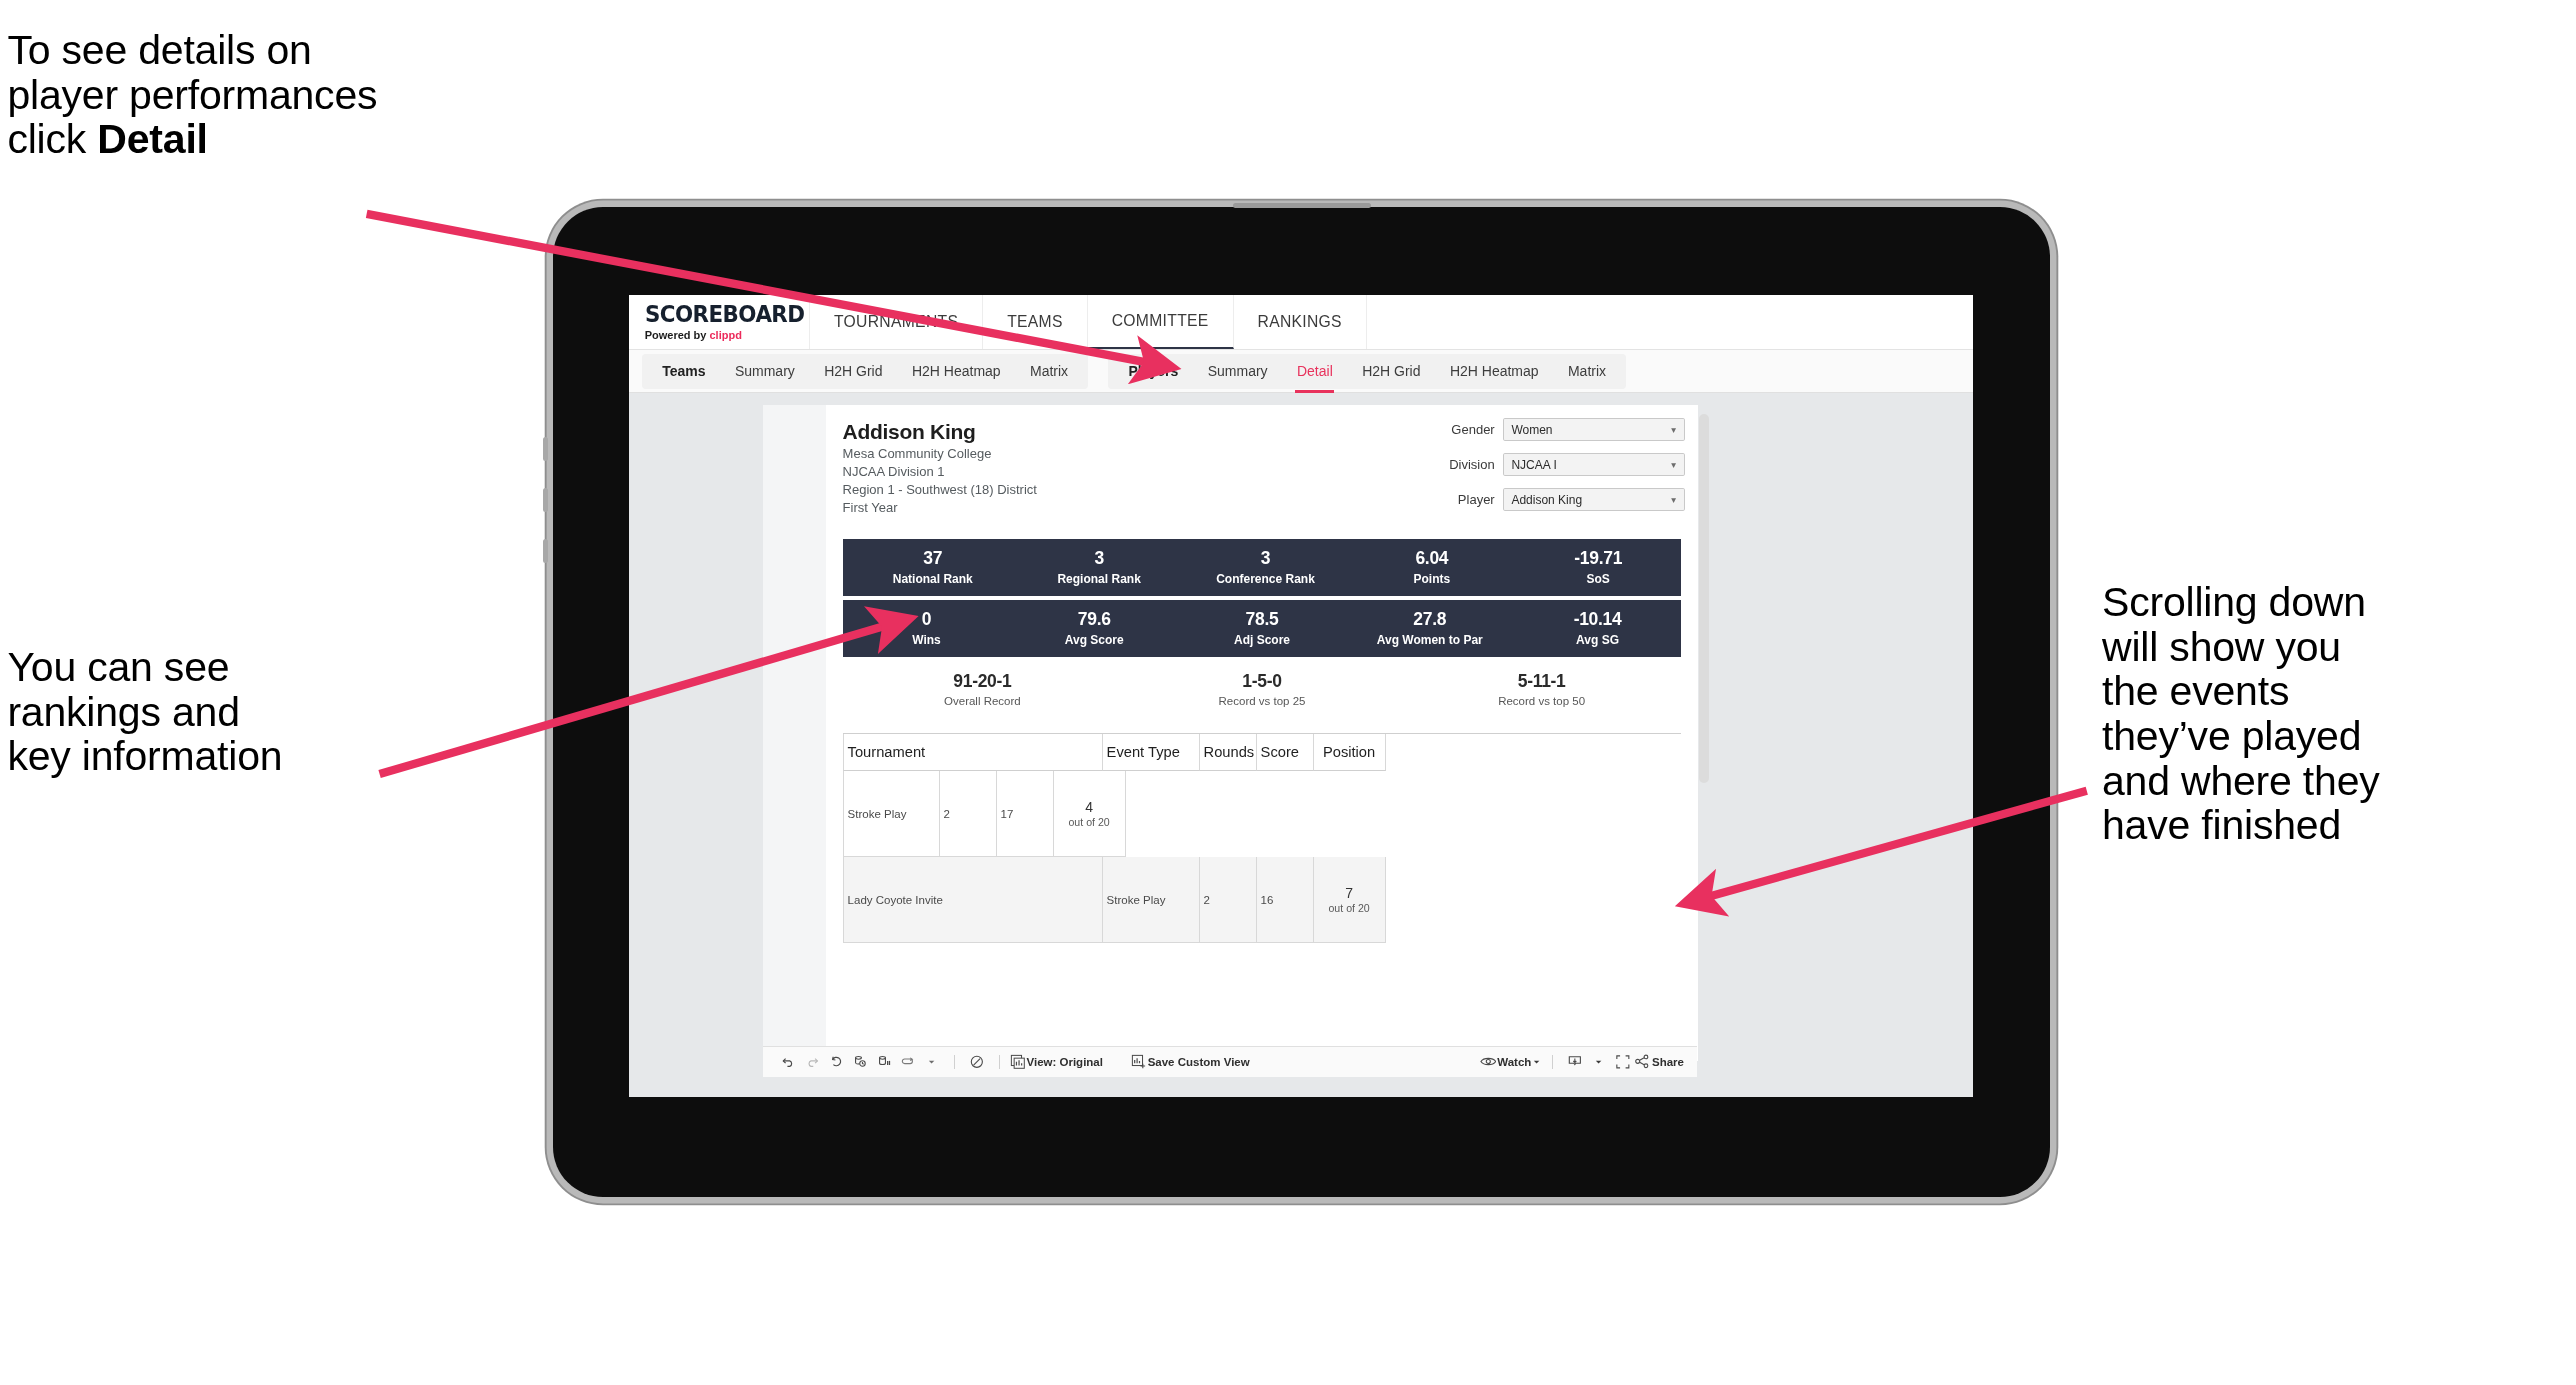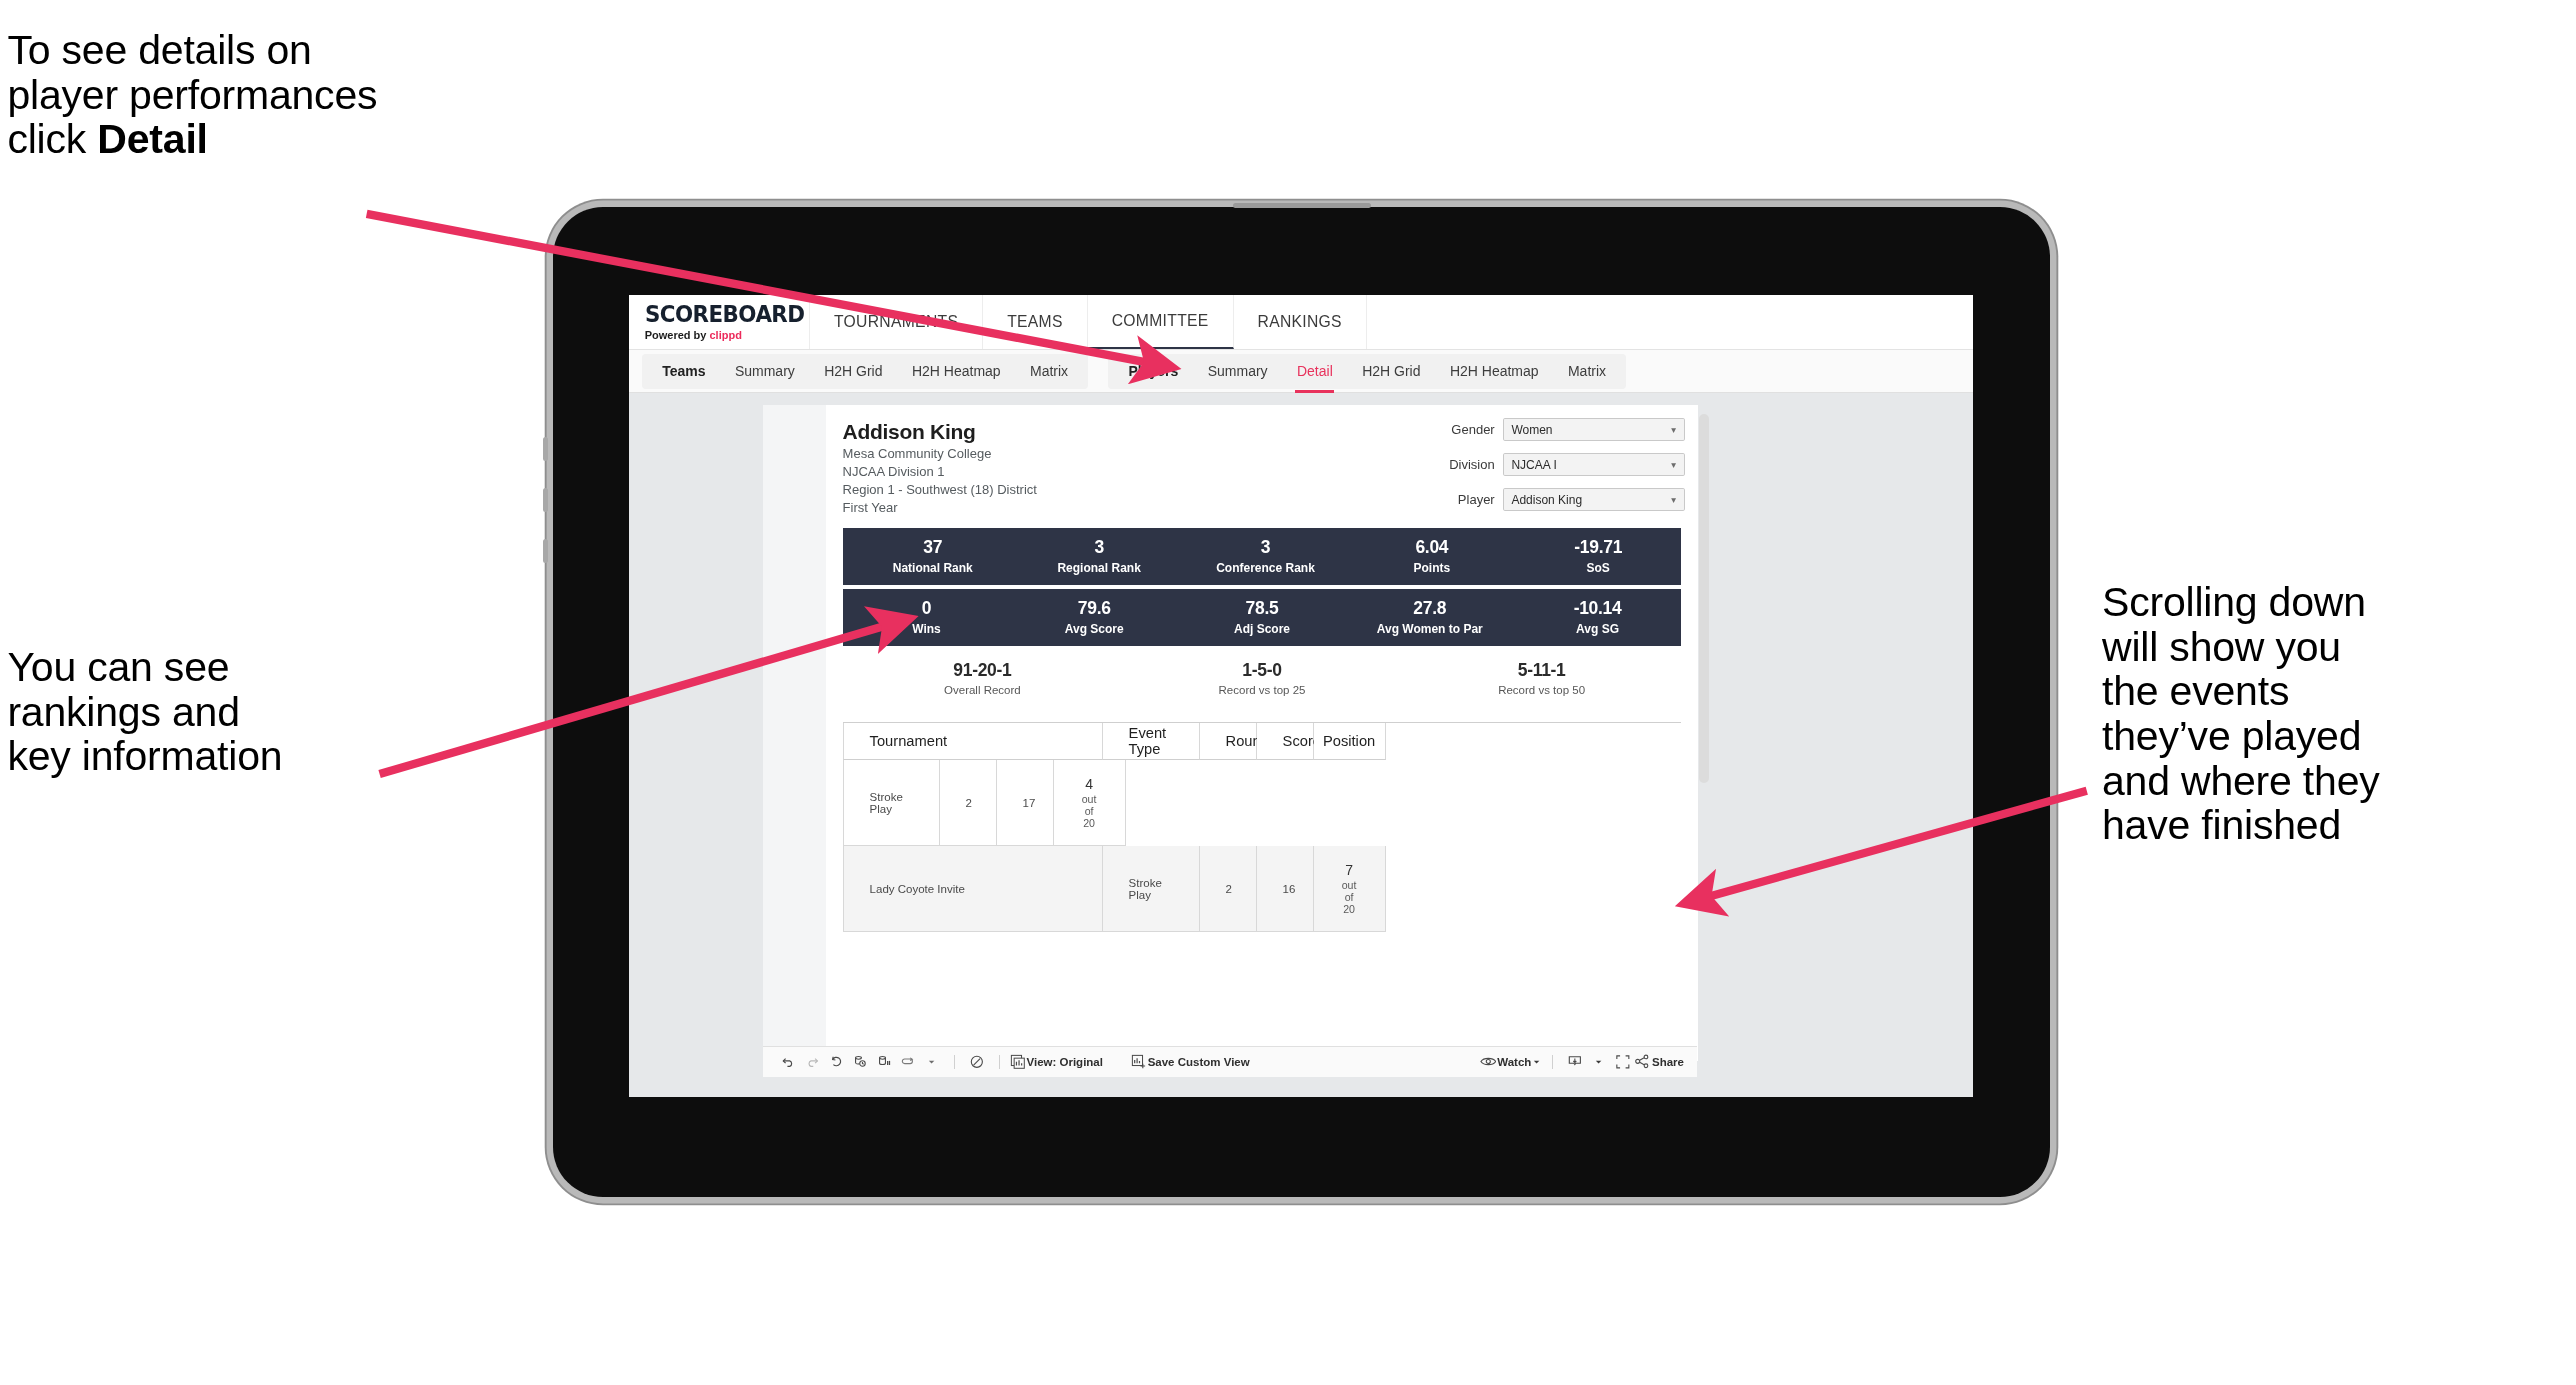--- a/index.html
+++ b/index.html
@@ -148,38 +148,38 @@
     padding: 0 6.4px 0 7.4px; font-size: 12px; color: #2c2c2c; cursor: pointer;
   }
   .caret { font-size: 8.3px; color: #6d6d6d; }
 
   
   .statbar {
     margin: 0 16.6px 0 16.6px;
     background: #2e3446; height: 57px;
     display: flex; align-items: center;
   }
-  #statbar1 { margin-top: 13px; padding-left: 7px; }
+  #statbar1 { margin-top: 24px; padding-left: 7px; }
   #statbar2 { margin-top: 3.7px; }
   .statcell { flex: 1; text-align: center; color: #ffffff; }
   .statval { font-size: 17.5px; font-weight: 700; letter-spacing: -0.3px; }
   .statlbl { font-size: 12px; font-weight: 700; margin-top: 2.8px; text-align: center; }
 
   
   #recordrow { display: flex; margin: 14.7px 16.6px 0 16.6px; }
   .reccell { flex: 1; text-align: center; }
   .recval { font-size: 17.5px; font-weight: 700; color: #2b2b2b; letter-spacing: -0.3px; }
   .reclbl { font-size: 11.5px; color: #575757; margin-top: 2.8px; }
 
   
   #tourntable { margin: 26px 16.6px 0 16.6px; border-top: 0.9px solid #cfcfcf; }
   .trow { display: flex; }
   .tcell {
     border-right: 0.9px solid #d8d8d8; border-bottom: 0.9px solid #d8d8d8;
-    padding: 0 26px; display: flex; align-items: center;
+    padding: 0 4px; display: flex; align-items: center;
   }
   .tcell:first-child { border-left: 0.9px solid #d8d8d8; }
   .thead .tcell { height: 37px; font-size: 14.7px; color: #1f1f1f; background: #fff;
                   border-bottom: 1.8px solid #cfcfcf; }
   .tbody .tcell { height: 86px; font-size: 11.5px; color: #4a4a4a; }
   .tbody.alt .tcell { background: #f4f4f4; }
   .c-tourn { width: 260px; }
   .c-type  { width: 97px; }
   .c-rounds{ width: 57px; }
   .c-score { width: 57px; }

